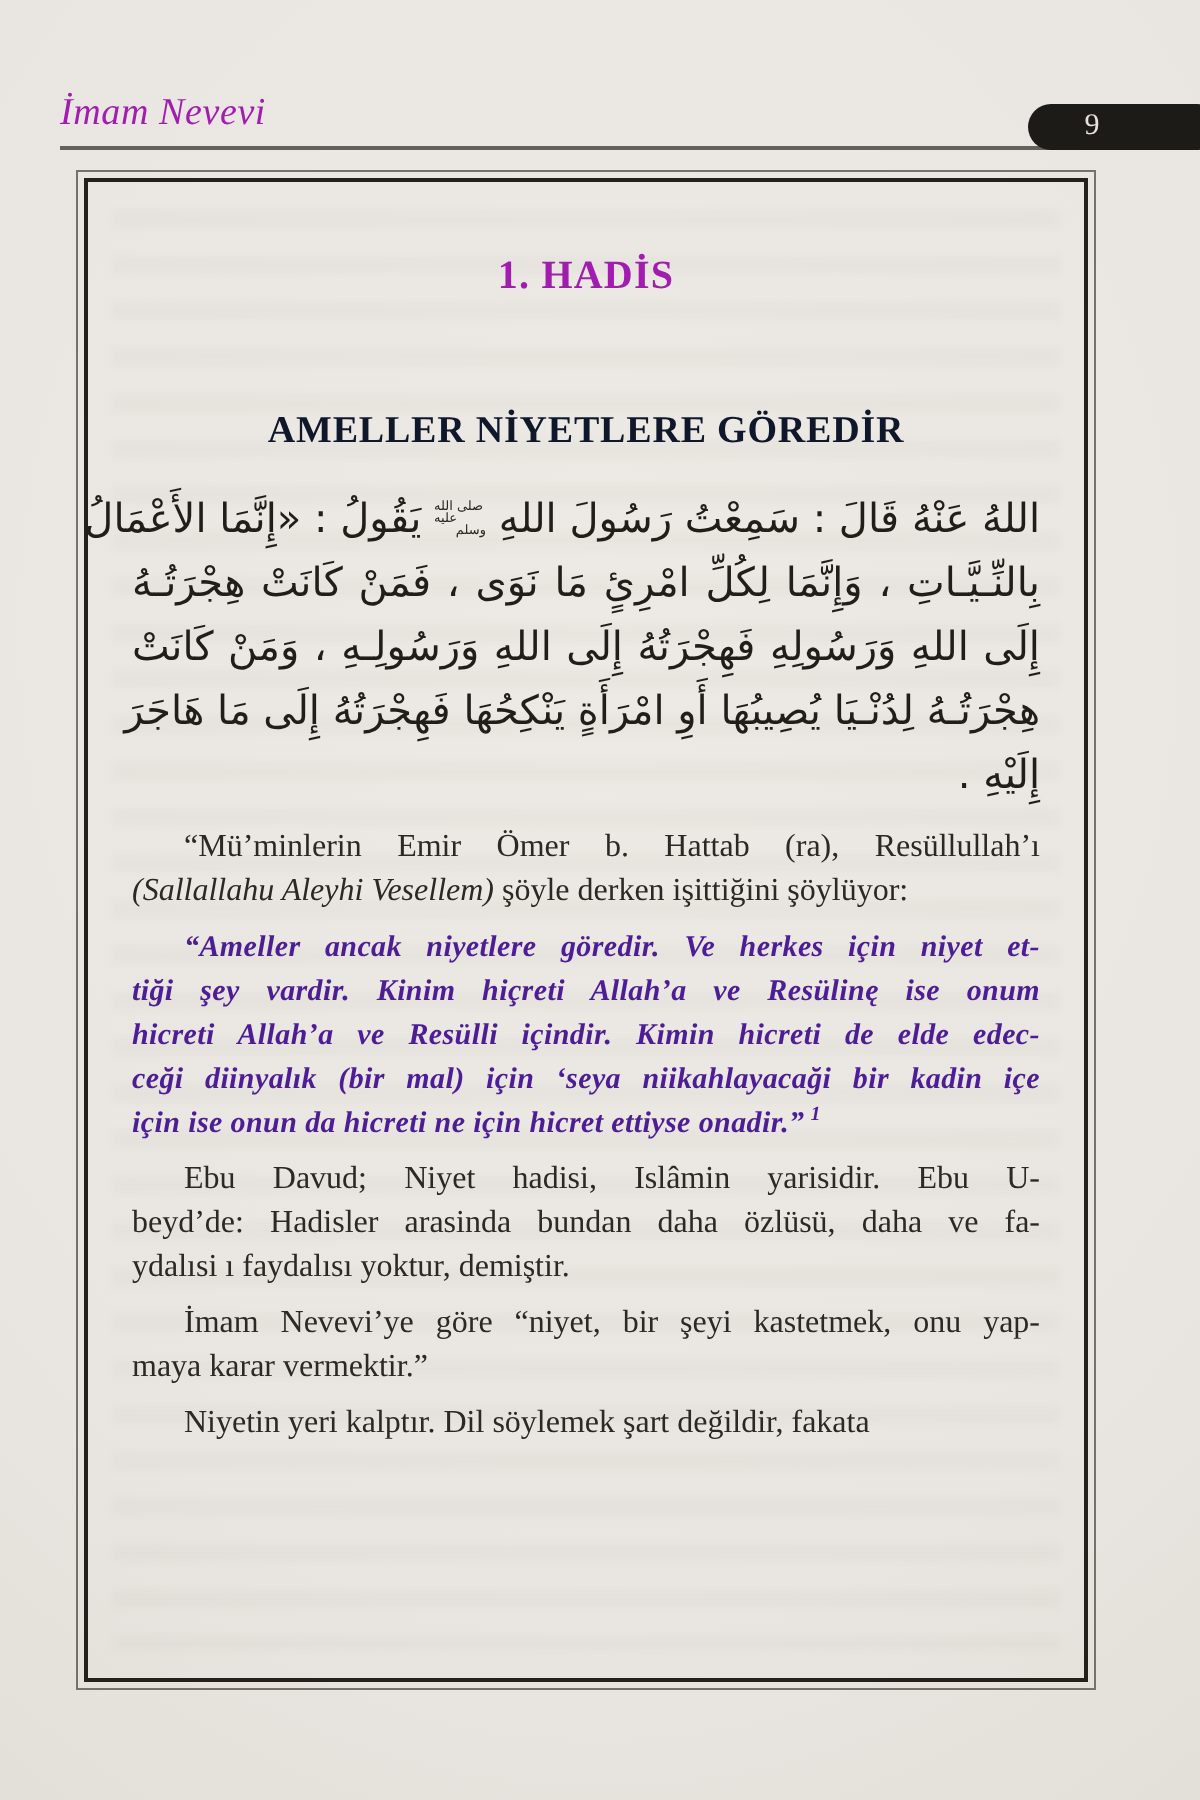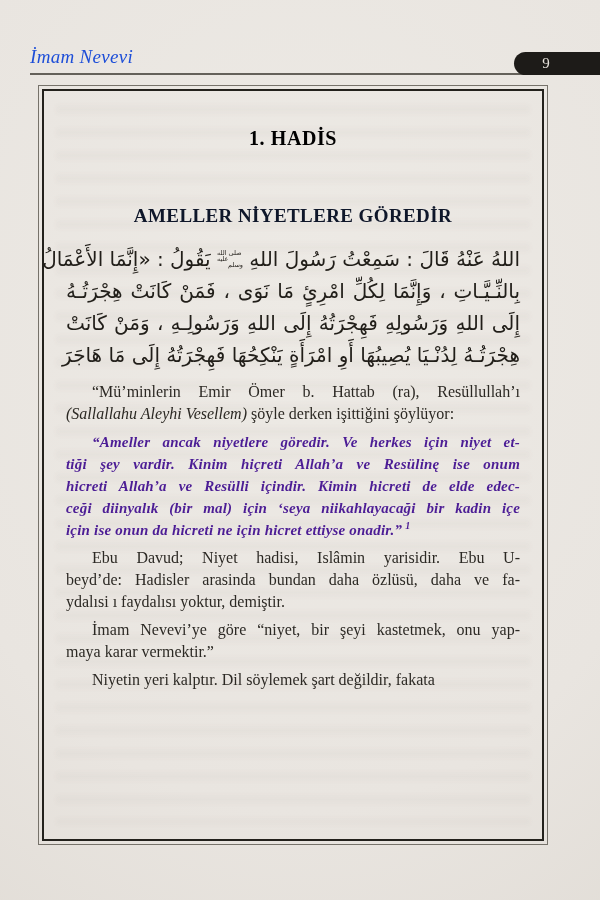--- a/index.html
+++ b/index.html
@@ -8,21 +8,21 @@
     font-family:"Liberation Serif", serif;
     background: radial-gradient(120% 100% at 50% 35%, #edeae5 0%, #e9e5e0 55%, #ddd8d1 100%);
     overflow:hidden; position:relative;
     color:#2d2a25;
   }
   .page { position:absolute; inset:0; }
 
   
   .book-title {
     position:absolute; top:46px; left:30px;
-    font-style:italic; font-size:19px; color:#1d4ed8; letter-spacing:0.3px;
+    font-style:italic; font-size:19px; color:#a21caf; letter-spacing:0.3px;
   }
   .header-rule {
     position:absolute; top:73px; left:30px; width:537px; height:2px;
     background:#4c4942; opacity:0.85;
   }
   .page-badge {
     position:absolute; top:52px; right:-10px; width:96px; height:23px;
     background:#1d1b18; border-radius:13px;
     display:flex; align-items:center; justify-content:center;
     padding-right:32px;
@@ -44,21 +44,21 @@
     position:absolute; top:14px; left:12px; right:12px; bottom:14px;
     background: repeating-linear-gradient(to bottom,
       rgba(112,102,90,0.06) 0px, rgba(112,102,90,0.06) 9px,
       rgba(0,0,0,0) 9px, rgba(0,0,0,0) 23px);
     filter: blur(2px); opacity:.6; pointer-events:none;
   }
   .content { position:relative; z-index:1; }
 
   .chapter-title {
     margin-top:12px; text-align:center;
-    font-size:20px; font-weight:bold; letter-spacing:0.6px; color:#000000;
+    font-size:20px; font-weight:bold; letter-spacing:0.6px; color:#a21caf;
     line-height:26px;
   }
   .section-title {
     margin-top:52px; text-align:center;
     font-size:19px; font-weight:bold; letter-spacing:0.4px; color:#0f172a;
     line-height:26px;
   }
 
   
   .arabic {
@@ -108,20 +108,21 @@
 
         <div class="arabic">
           <div class="ar-line">
             <span>اللهُ عَنْهُ قَالَ : سَمِعْتُ رَسُولَ اللهِ</span>
             <span class="saw">صلى الله عليه وسلم</span>
             <span>يَقُولُ : «إِنَّمَا الأَعْمَالُ</span>
           </div>
           <div class="ar-line">بِالنِّـيَّـاتِ ، وَإِنَّمَا لِكُلِّ امْرِئٍ مَا نَوَى ، فَمَنْ كَانَتْ هِجْرَتُـهُ</div>
           <div class="ar-line">إِلَى اللهِ وَرَسُولِهِ فَهِجْرَتُهُ إِلَى اللهِ وَرَسُولِـهِ ، وَمَنْ كَانَتْ</div>
           <div class="ar-line">هِجْرَتُـهُ لِدُنْـيَا يُصِيبُهَا أَوِ امْرَأَةٍ يَنْكِحُهَا فَهِجْرَتُهُ إِلَى مَا هَاجَرَ</div>
+          <div class="ar-line ar-last">إِلَيْهِ .</div>
         </div>
 
         <div class="turkish">
 
           <div class="para">
             <div class="line indent">“Mü’minlerin Emir Ömer b. Hattab (ra), Resüllullah’ı</div>
             <div class="line last">
               <span class="italic">(Sallallahu Aleyhi Vesellem)</span><span> şöyle derken işittiğini şöylüyor:</span>
             </div>
           </div>

